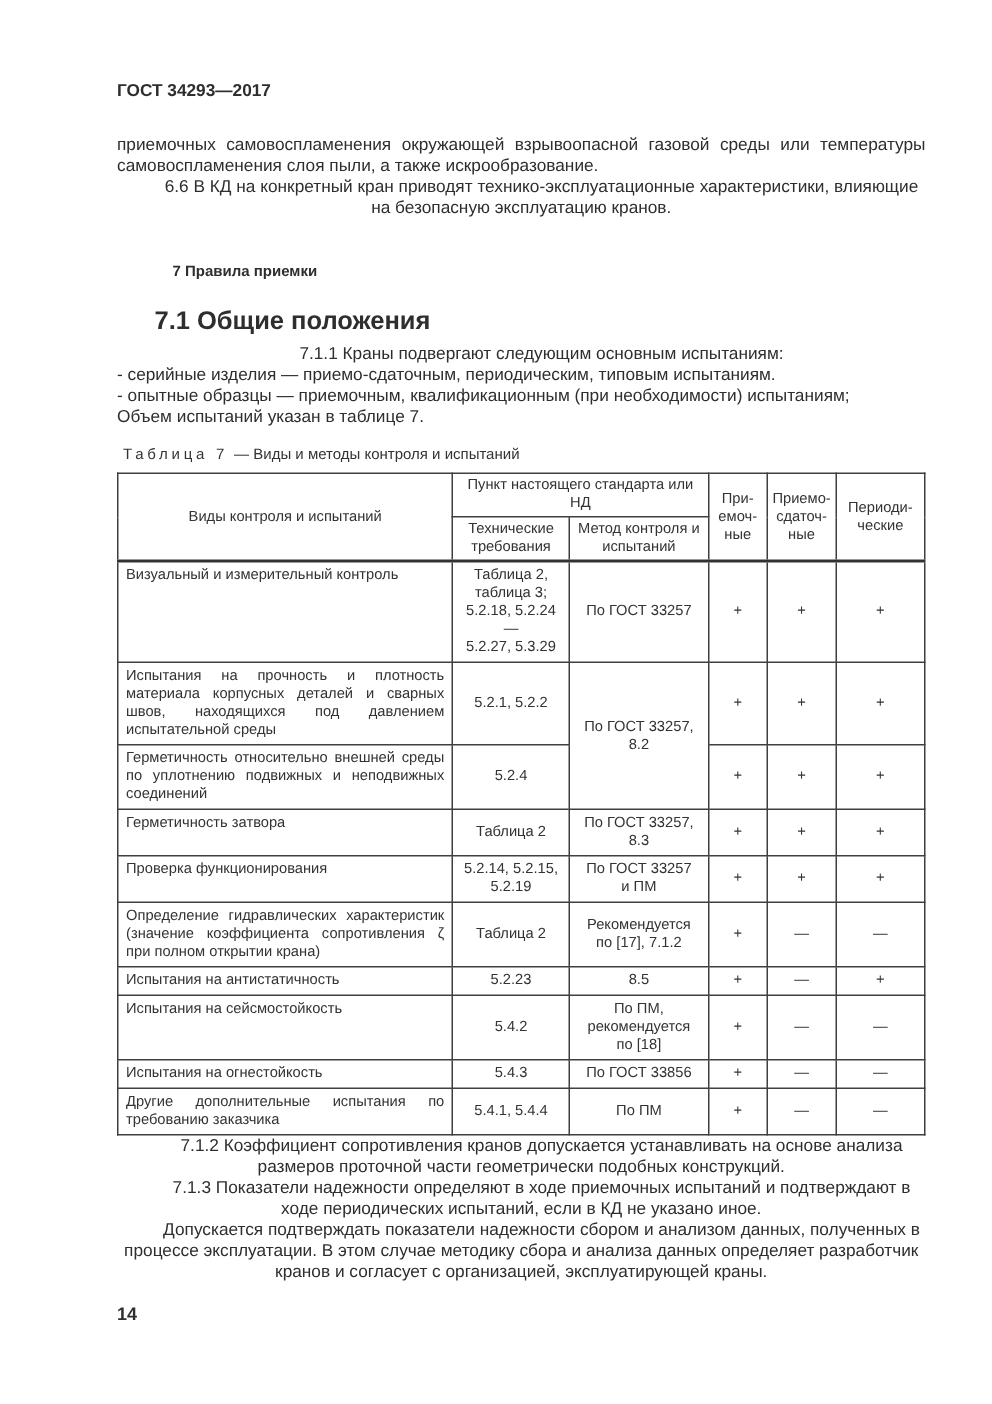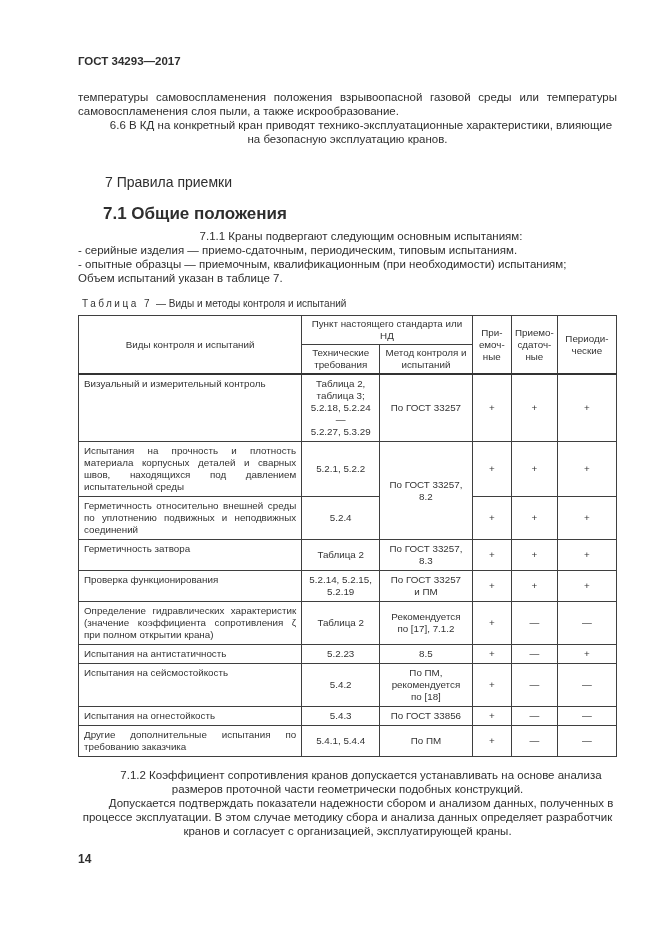--- a/index.html
+++ b/index.html
@@ -14,22 +14,22 @@
     font-size: 11.5px;
     line-height: 14px;
     overflow: hidden;
     border-radius: 28px;
   }
   .doc-header { font-weight: bold; margin-bottom: 22px; }
   p { margin: 0; }
   .just { text-align: justify; }
   .ind { text-indent: 27px; text-align: center; }
   .sec {
-    font-size: 14px; font-weight: normal; line-height: 16px;
-    margin: 28px 0 17px 27px;
+    font-size: 10px; font-weight: bold; line-height: 16px;
+    margin: 28px 0 17px 37px;
   }
   .sub {
     font-size: 17px; font-weight: bold; line-height: 14px;
     margin: 0 0 8px 25px;
   }
   .caption {
     font-size: 10px; line-height: 12px;
     margin: 13px 0 5px 4px;
     color: #333;
   }
@@ -49,31 +49,31 @@
     text-align: center;
   }
   table.gost td.hb { border-bottom: 2px solid #333; }
   table.gost td.c-name {
     text-align: justify;
     vertical-align: top;
     padding: 3px 5px;
   }
   table.gost td.c-pre { white-space: pre-line; }
   table.gost thead td { padding: 2px 3px; }
-  .mt { margin-top: 11px; }
+  .mt { }
   .page-num { margin-top: 14px; font-size: 12px; font-weight: bold; }
 </style>
 </head>
 <body>
 
 <div class="page">
 
   <div class="doc-header">ГОСТ 34293—2017</div>
 
-  <p class="just">температуры самовоспламенения положения взрывоопасной газовой среды или температуры самовоспламенения слоя пыли, а также искрообразование.</p>
+  <p class="just">приемочных самовоспламенения окружающей взрывоопасной газовой среды или температуры самовоспламенения слоя пыли, а также искрообразование.</p>
   <p class="just ind">6.6  В КД на конкретный кран приводят технико-эксплуатационные характеристики, влияющие на безопасную эксплуатацию кранов.</p>
 
   <div class="sec">7  Правила приемки</div>
   <div class="sub">7.1  Общие положения</div>
 
   <p class="ind">7.1.1  Краны подвергают следующим основным испытаниям:</p>
   <p>-  серийные изделия — приемо-сдаточным, периодическим, типовым испытаниям.</p>
   <p>-  опытные образцы — приемочным, квалификационным (при необходимости) испытаниям;</p>
   <p>Объем испытаний указан в таблице 7.</p>
 
@@ -197,17 +197,18 @@
         <td class="c-pre">5.4.1, 5.4.4</td>
         <td class="c-pre">По ПМ</td>
         <td>+</td>
         <td>—</td>
         <td>—</td>
       </tr>
     </tbody>
   </table>
 
   <p class="just ind mt">7.1.2  Коэффициент сопротивления кранов допускается устанавливать на основе анализа размеров проточной части геометрически подобных конструкций.</p>
+  <p class="just ind">7.1.3  Показатели надежности определяют в ходе приемочных испытаний и подтверждают в ходе периодических испытаний, если в КД не указано иное.</p>
   <p class="just ind">Допускается подтверждать показатели надежности сбором и анализом данных, полученных в процессе эксплуатации. В этом случае методику сбора и анализа данных определяет разработчик кранов и согласует с организацией, эксплуатирующей краны.</p>
 
   <div class="page-num">14</div>
 
 </div>
 
 </body></html>

